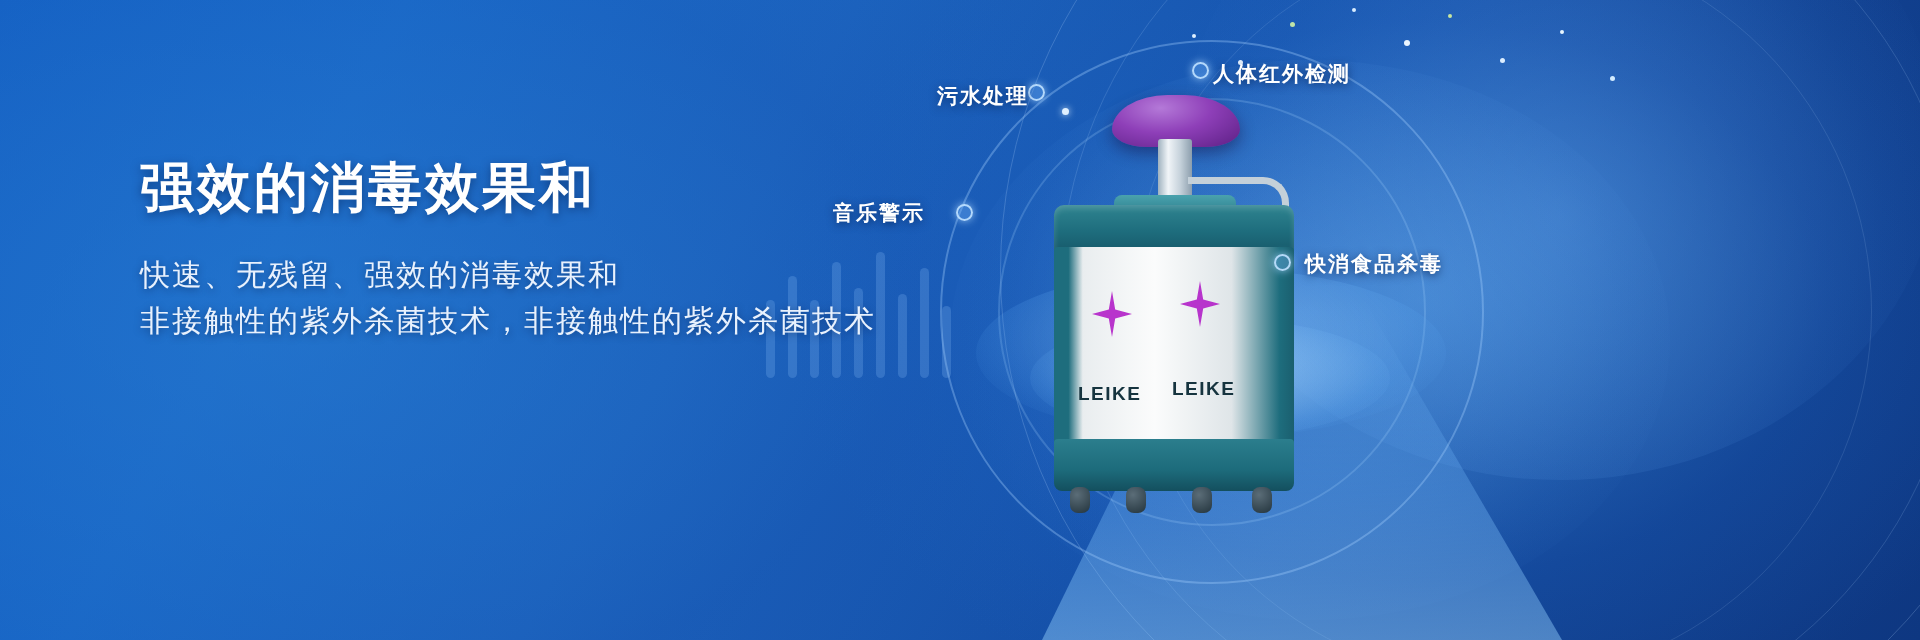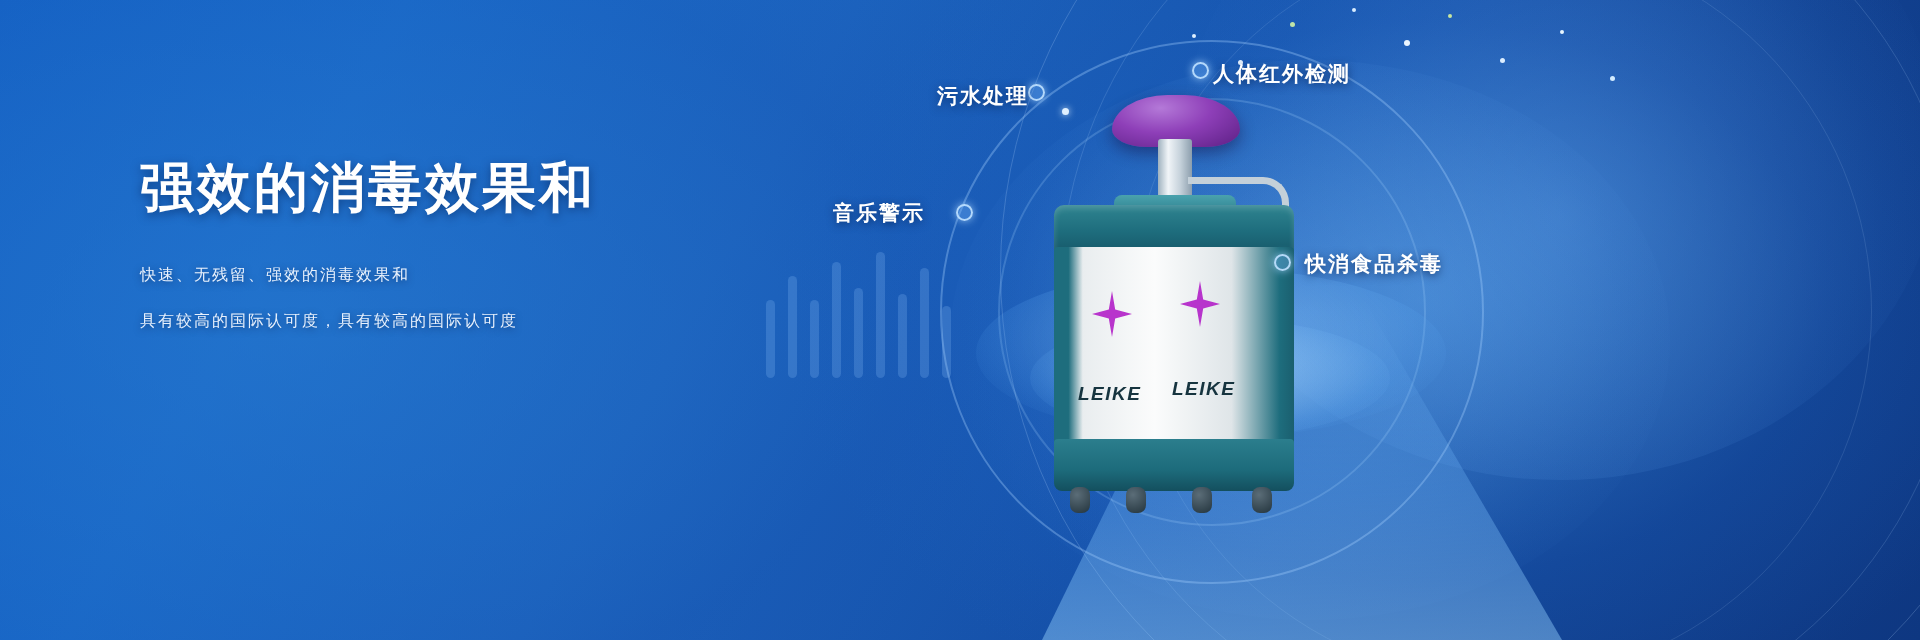--- a/index.html
+++ b/index.html
@@ -49,21 +49,21 @@
     color: #ffffff;
     font-size: 54px;
     line-height: 74px;
     font-weight: bold;
     letter-spacing: 3px;
     text-shadow: 0 3px 10px rgba(0,30,80,0.55);
     white-space: nowrap;
   }
   .subtitle-line {
     color: #e8f1fd;
-    font-size: 16px;
+    font-size: 30px;
     line-height: 46px;
     letter-spacing: 2px;
     font-weight: normal;
     text-shadow: 0 2px 7px rgba(0,25,70,0.5);
     white-space: nowrap;
   }
   .subtitle-block { margin-top: 28px; }
 
   
   .scene {
@@ -93,21 +93,21 @@
   }
 
   .disc {
     position: absolute;
     border-radius: 50%;
     background: radial-gradient(ellipse at 50% 40%, rgba(150,205,255,0.45), rgba(90,165,240,0.18) 62%, rgba(60,130,220,0) 80%);
     pointer-events: none;
   }
 
   
-  .robot { position: absolute; left: 160px; top: 95px; width: 330px; height: 420px; font-style: italic; }
+  .robot { position: absolute; left: 160px; top: 95px; width: 330px; height: 420px; }
 
   .robot-dome {
     position: absolute;
     left: 72px; top: 0;
     width: 128px; height: 52px;
     background: radial-gradient(ellipse at 38% 25%, #b479d8 0%, #8e3fb8 45%, #5c1f84 100%);
     border-radius: 64px 64px 40px 40px / 40px 40px 20px 20px;
     box-shadow: 0 6px 16px rgba(20,10,60,0.45);
   }
   .robot-neck {
@@ -247,21 +247,21 @@
   <div class="sparkle" style="left:1500px; top:58px; width:5px; height:5px; background:#dceeff;"></div>
   <div class="sparkle" style="left:1330px; top:70px; width:4px; height:4px; background:#cfe8ff;"></div>
   <div class="sparkle" style="left:1192px; top:34px; width:4px; height:4px; background:#dff0ff;"></div>
   <div class="sparkle" style="left:1560px; top:30px; width:4px; height:4px; background:#e8f6ff;"></div>
   <div class="sparkle" style="left:1610px; top:76px; width:5px; height:5px; background:#d3ecff;"></div>
 
   <div class="copy">
     <div class="title-line">强效的消毒效果和</div>
     <div class="subtitle-block">
       <div class="subtitle-line">快速、无残留、强效的消毒效果和</div>
-      <div class="subtitle-line">具有较高的国际认可度，具有较高的国际认可度</div>
+      <div class="subtitle-line">非接触性的紫外杀菌技术，非接触性的紫外杀菌技术</div>
     </div>
   </div>
 
   <div class="scene">
 
     <div class="beam"></div>
 
     <div class="halo-ring" style="left:60px; top:40px; width:540px; height:540px;"></div>
     <div class="halo-ring" style="left:118px; top:98px; width:424px; height:424px; border-color:rgba(170,215,255,0.22);"></div>
 

